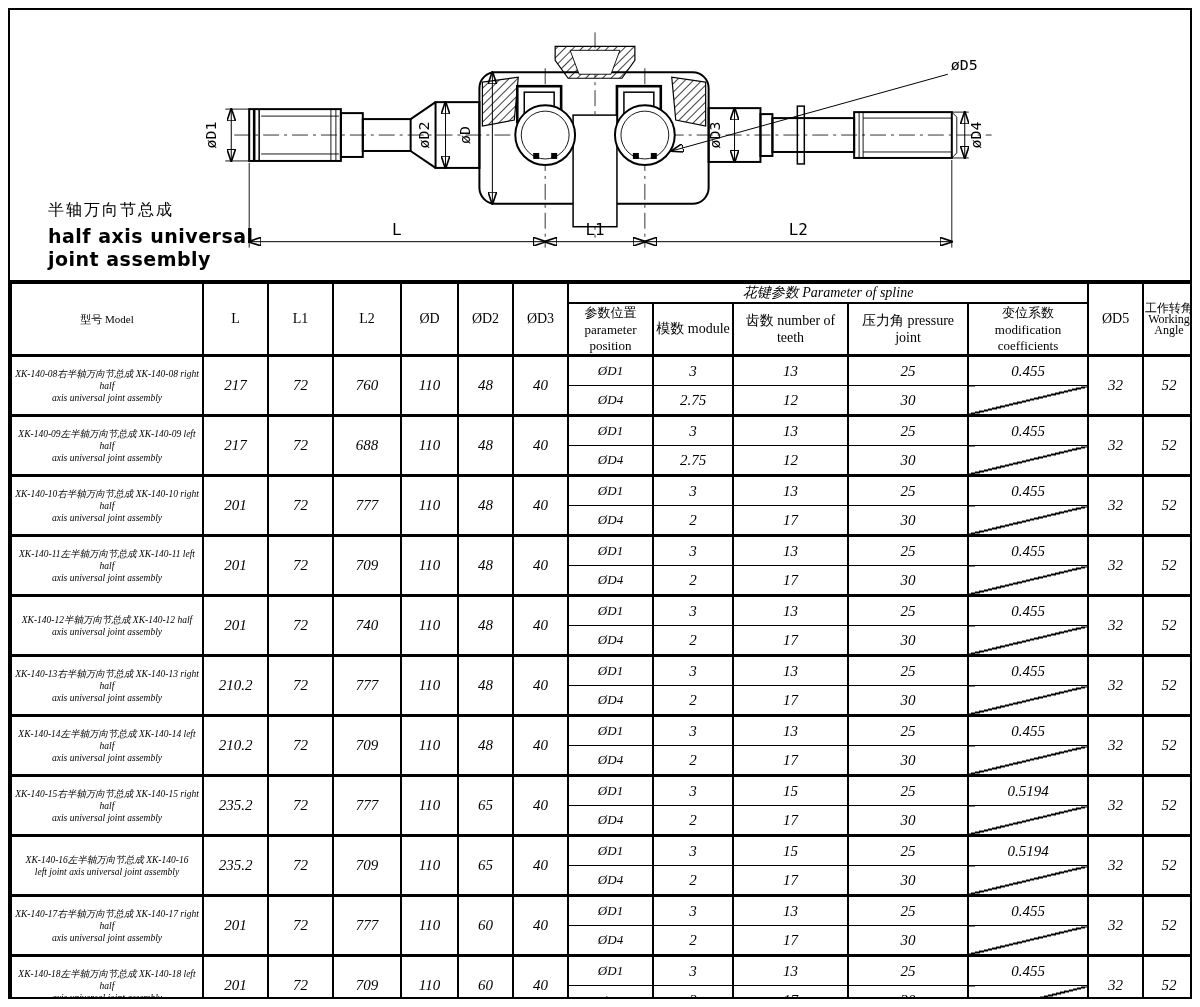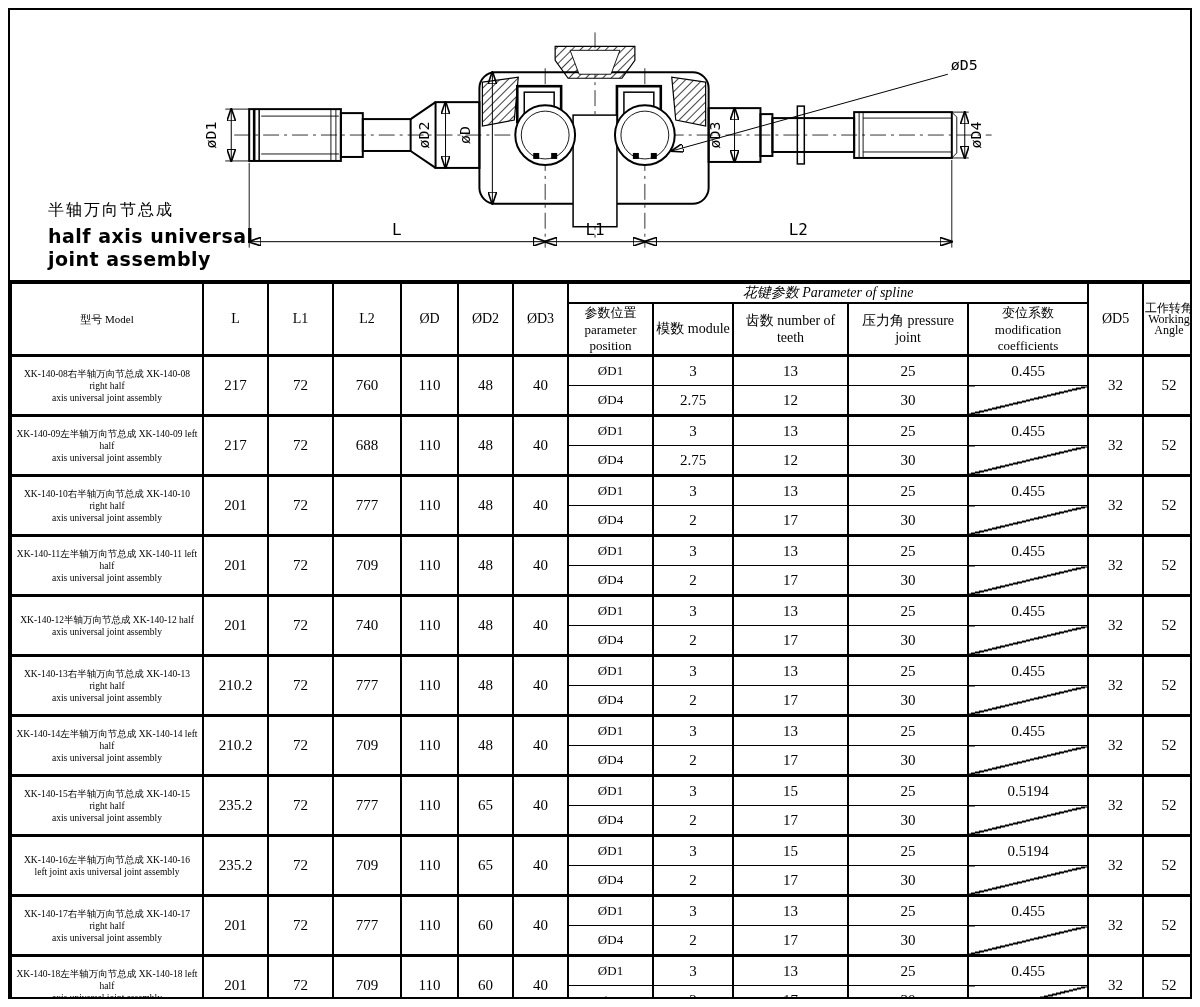--- a/index.html
+++ b/index.html
@@ -31,21 +31,21 @@
   .spec td, .spec th { border:2px solid #000; text-align:center; vertical-align:middle; padding:0 1px; overflow:hidden; }
   .spec thead tr.h1 { height:16px; }
   .spec thead tr.h2 { height:19px; }
   .spec th { font-weight:normal; }
   .h-model { font-size:11px; }
   .h-dim { font-size:14px; }
   .h-group { font-size:14px;font-style:italic; }
   .h-sub { font-size:14px; border-top-width:1px !important; }
   .h-tiny { font-size:13px; }
   .h-wa { font-size:12px; line-height:11px; }
-  .spec tbody tr { height:30px; }
+  .spec tbody tr { height:30px;font-style:italic; }
   .spec tbody tr.rs td { border-top-width:3px; }
   .spec thead tr.h2 th { border-bottom-width:3px; }
   td.model { font-size:9.5px; line-height:12px; padding:0 2px; }
   td.num { font-size:15px; }
   td.pos { font-size:13px; border-bottom-width:1px; }
   td.sub1 { border-bottom-width:1px; }
   tr.d4row td { border-top-width:1px; }
   td.diag { background-image:linear-gradient(to bottom right, transparent calc(50% - 1px), #000 calc(50% - 1px), #000 calc(50% + 1px), transparent calc(50% + 1px)); }
 </style>
 </head>

